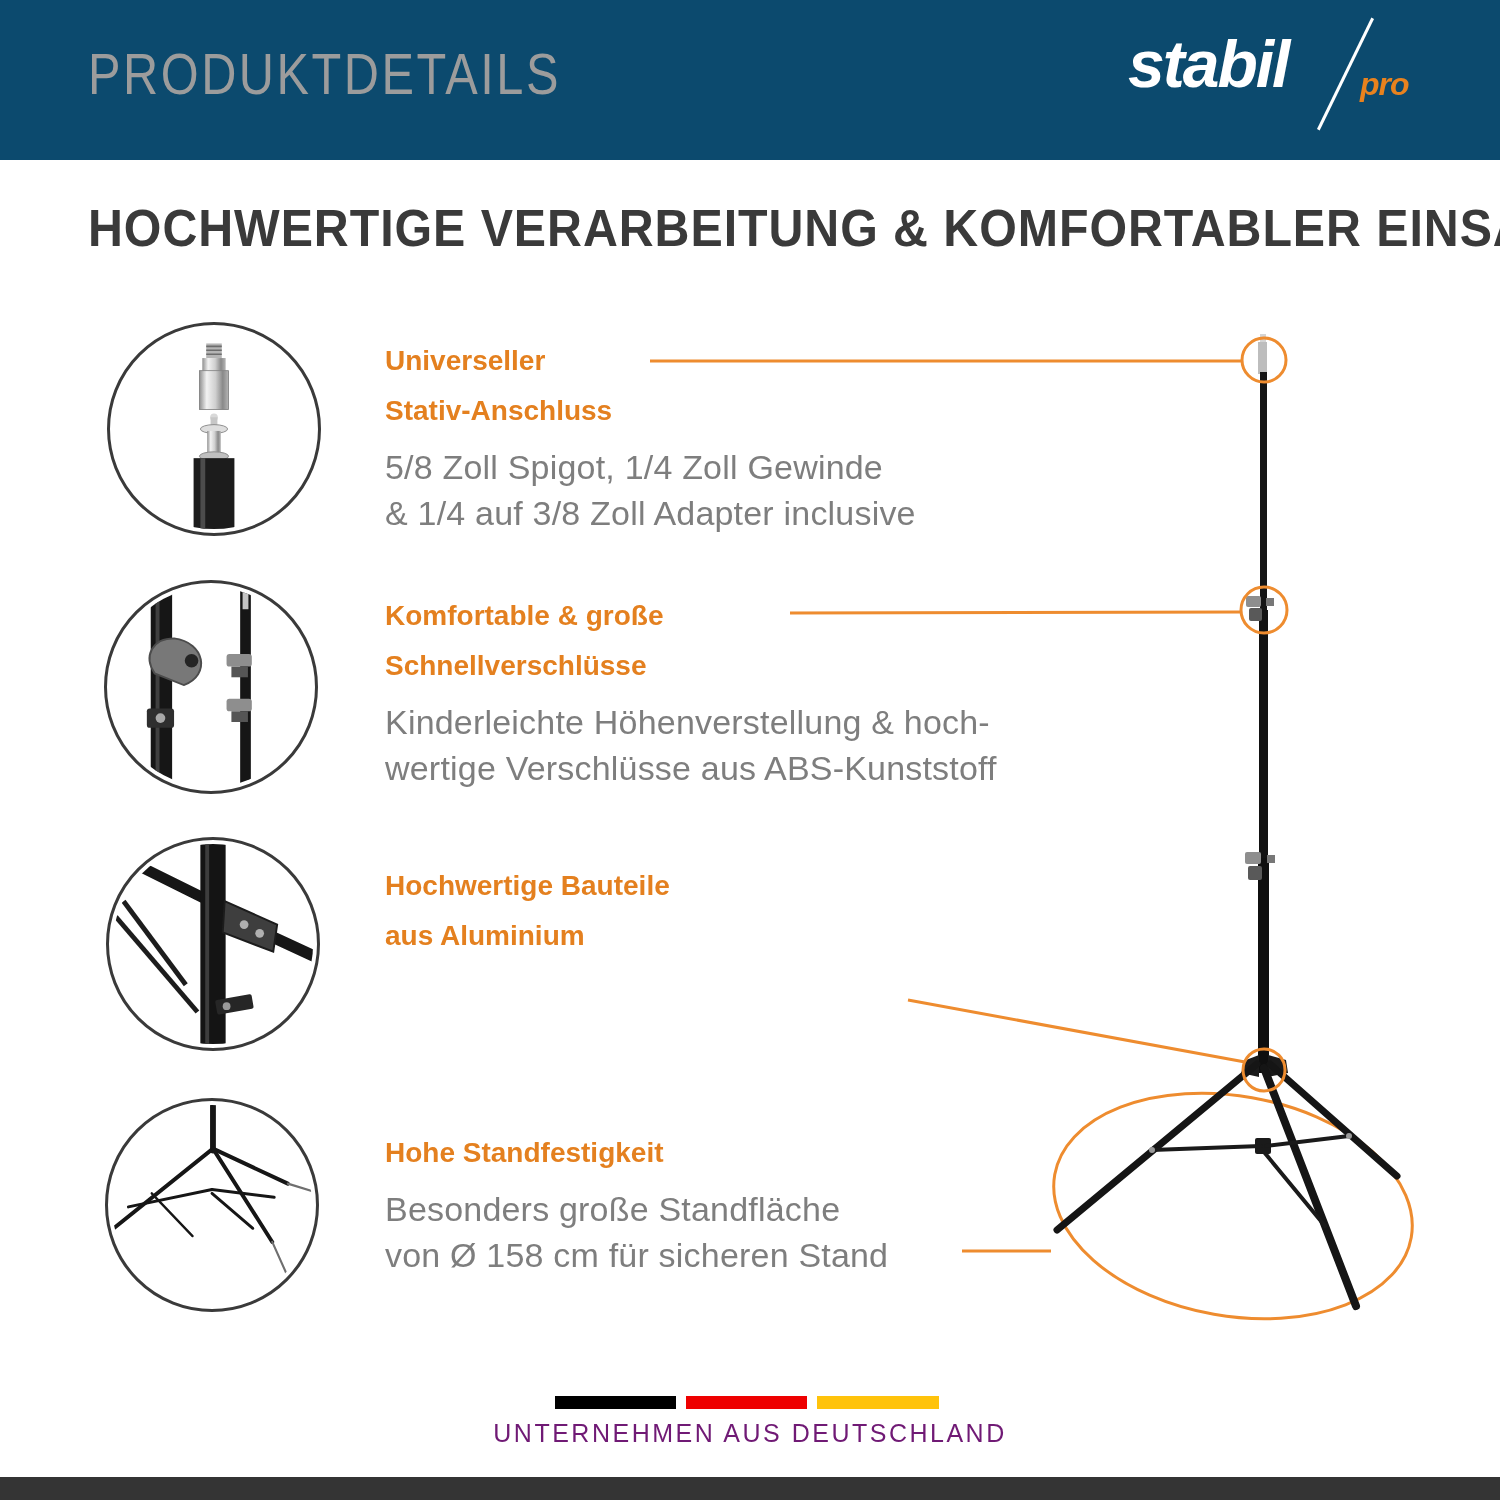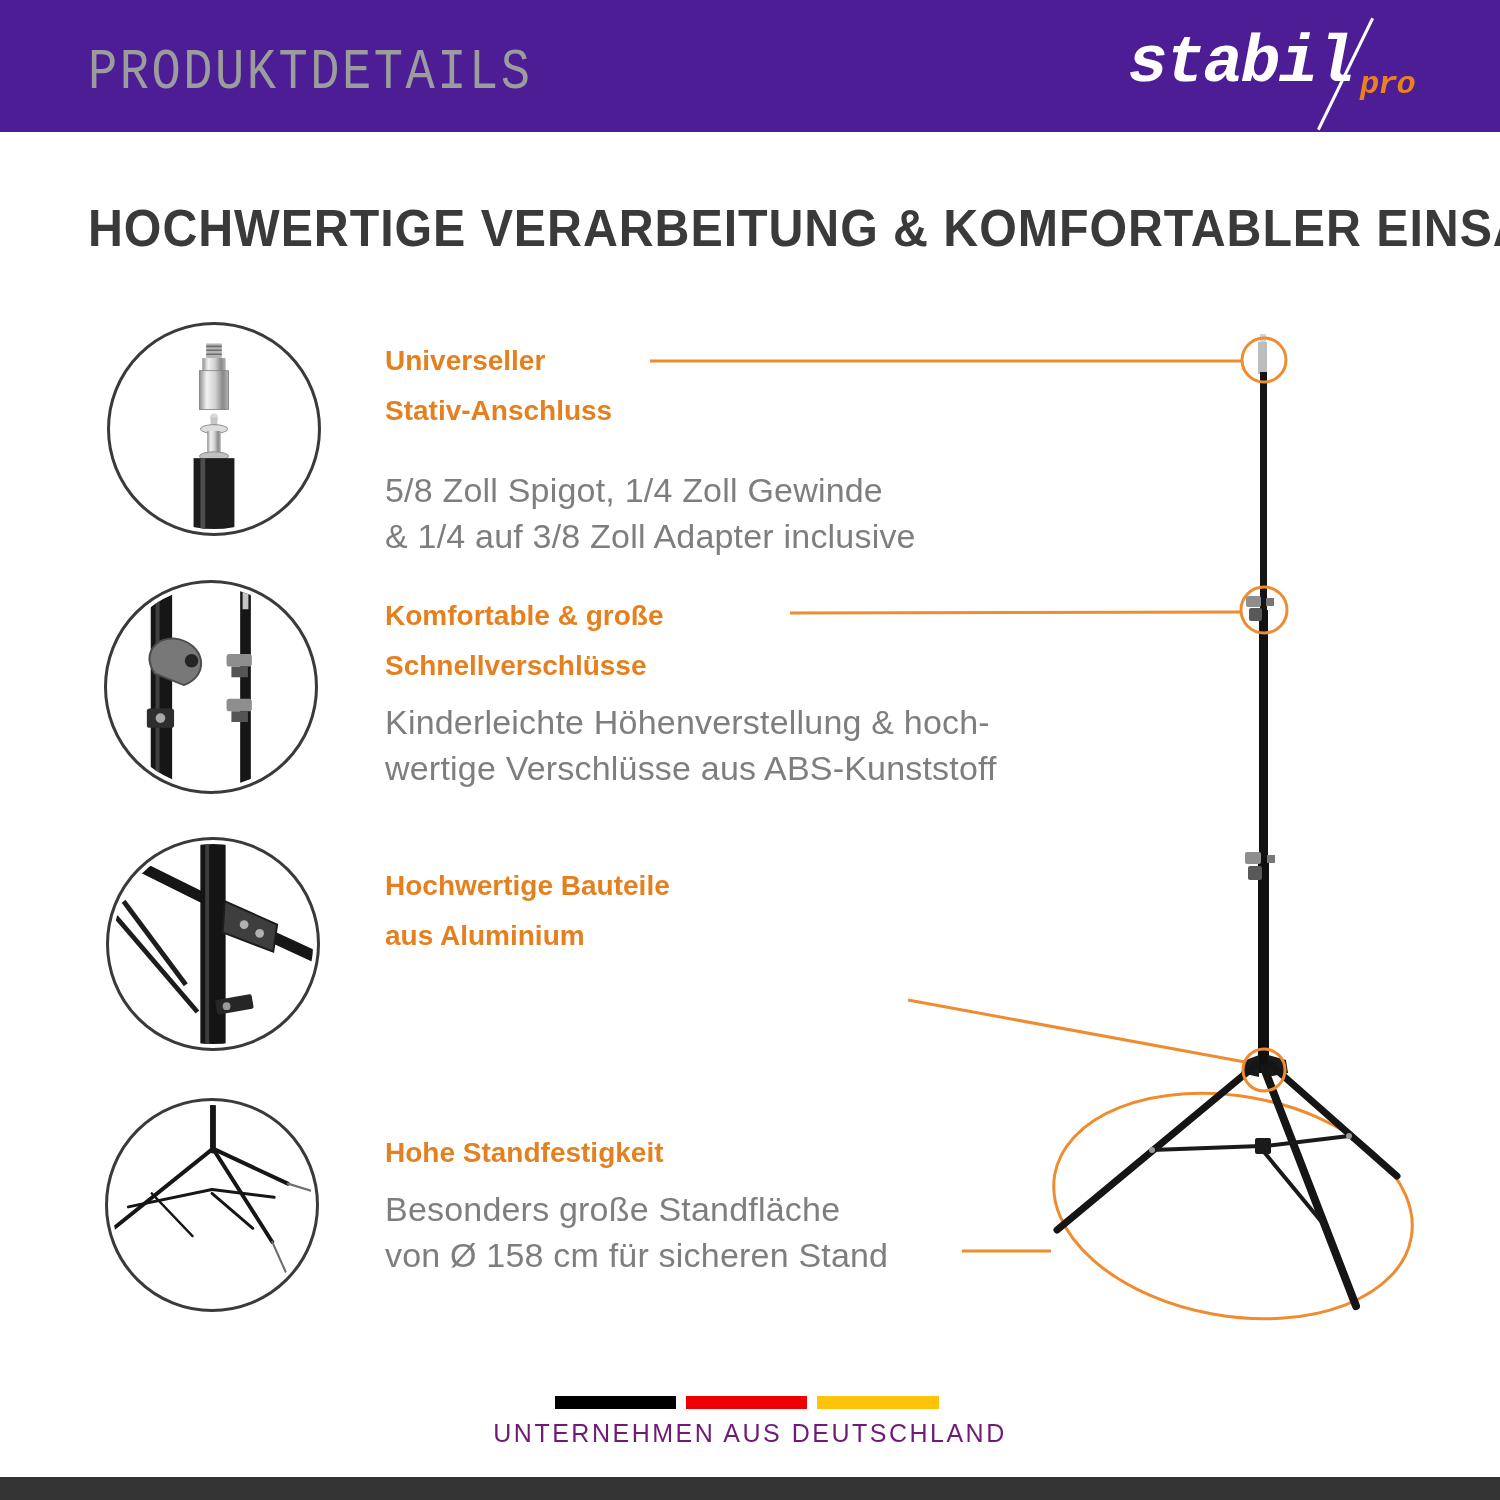--- a/index.html
+++ b/index.html
@@ -3,23 +3,22 @@
 <meta charset="utf-8">
 <style>
   html,body { margin:0; padding:0; background:#fff; }
   .canvas {
     position:relative; width:1500px; height:1500px; overflow:hidden;
     background:#ffffff; font-family:"Liberation Sans", sans-serif;
   }
 
   
   .header {
-    position:absolute; top:0; left:0; width:1500px; height:132px;
-    background:#4c1d95;
-    font-family:Liberation Mono, monospace;
+    position:absolute; top:0; left:0; width:1500px; height:160px;
+    background:#0c4a6e;
   }
   .header-title {
     position:absolute; left:88px; top:40px;
     font-size:58px; font-weight:400; color:#9c9c9c; letter-spacing:3px;
     transform:scaleX(0.84); transform-origin:left center; white-space:nowrap;
   }
   .logo {
     position:absolute; right:72px; top:26px; width:300px; height:100px;
   }
   .logo-main {
@@ -59,21 +58,21 @@
   .f-heading {
     position:absolute; left:385px;
     font-size:28px; font-weight:bold; color:#E4801F; line-height:50px;
     white-space:nowrap;
   }
   .f-body {
     position:absolute; left:385px;
     font-size:34px; font-weight:400; color:#7e7e7e; line-height:46px;
     white-space:nowrap; letter-spacing:0.2px;
   }
-  .fh1 { top:336px; }  .fb1 { top:444px;margin-top:23px; }
+  .fh1 { top:336px; }  .fb1 { top:444px; }
   .fh2 { top:591px; }  .fb2 { top:699px; }
   .fh3 { top:861px; }  .fb3 { top:969px; }
   .fh4 { top:1128px;text-align:right; } .fb4 { top:1186px; }
 
   
   .stand-overlay { position:absolute; left:0; top:0; width:1500px; height:1500px; pointer-events:none; }
 
   
   .flag-bar { position:absolute; top:1396px; height:13px; }
   .flag-black { left:555px; width:121px; background:#000000; }

